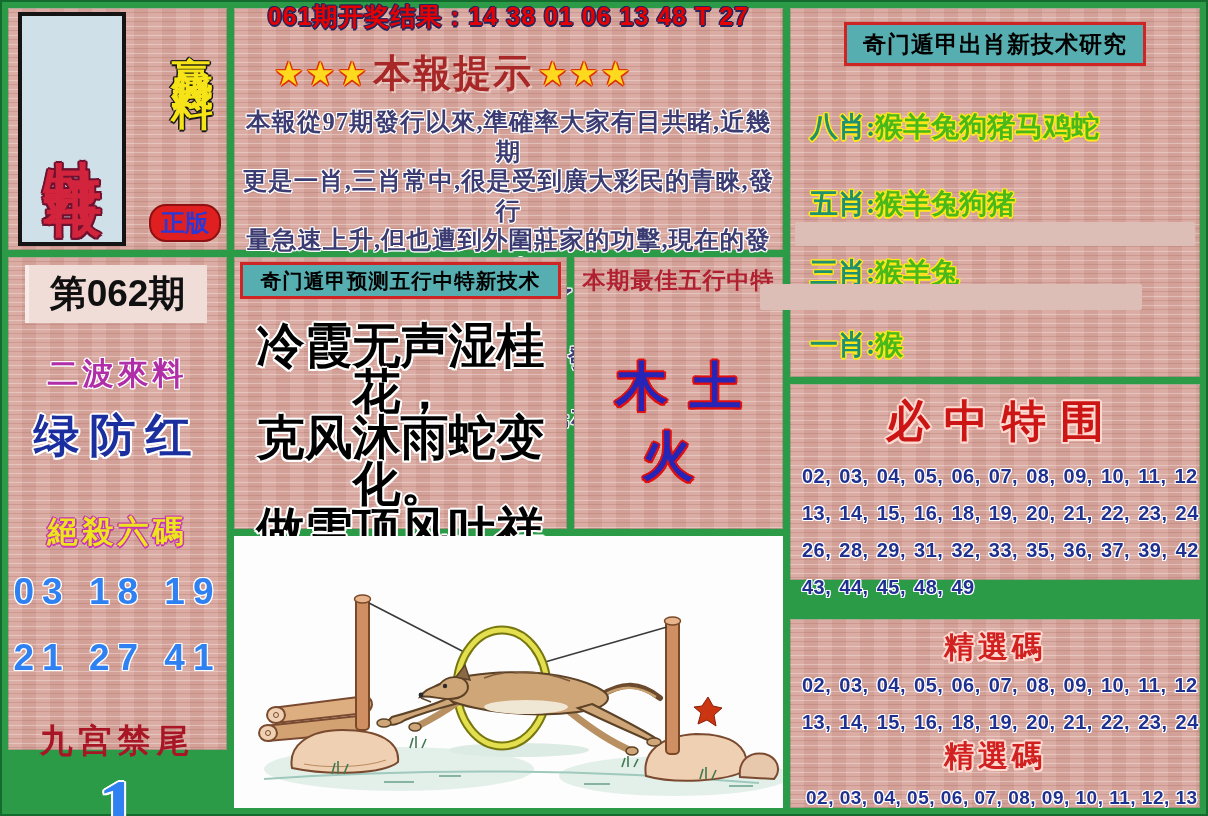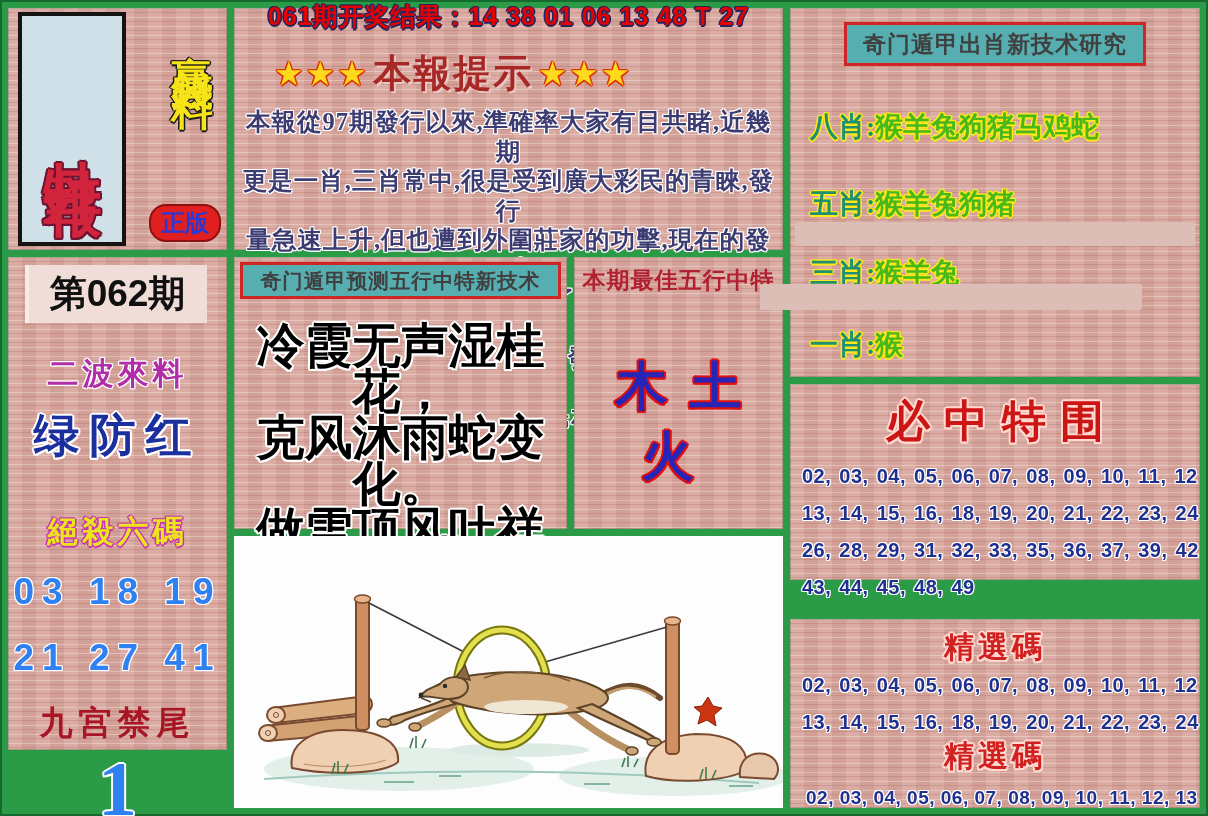--- a/index.html
+++ b/index.html
@@ -40,35 +40,35 @@
 
   
   .lb{ text-align:center;}
   .issue-strip{margin:8px auto 0;width:178px;height:58px;background:#f1ddd8;display:flex;align-items:center;
       justify-content:center;font-size:37px;font-weight:bold;color:#101010;box-shadow:-4px 0 0 #f8ece8;}
   .wave-title{margin-top:30px;color:#b02fa8;font-size:31px;font-weight:bold;letter-spacing:4px;}
   .wave-value{margin-top:10px;color:#1c2f9e;font-size:46px;font-weight:bold;letter-spacing:10px;}
   .kill-title{margin-top:44px;color:#ece41e;font-size:31px;font-weight:bold;letter-spacing:4px;}
   .kill-row{margin-top:18px;color:#2f80f0;font-size:37px;font-weight:bold;letter-spacing:8px;}
   .kill-row2{margin-top:24px;}
-  .tail-title{margin-top:22px;color:#a81525;font-size:33px;font-weight:bold;letter-spacing:6px;}
+  .tail-title{margin-top:40px;color:#a81525;font-size:33px;font-weight:bold;letter-spacing:6px;}
   .tail-value{margin-top:4px;color:#2f80f0;font-size:78px;line-height:1;font-weight:bold;}
 
   
   .result-line{position:absolute;left:234px;top:0px;width:549px;text-align:center;z-index:6;
       font-size:25px;font-weight:bold;color:#e80000;letter-spacing:1px;}
   .stars-row{padding-top:40px;text-align:left;white-space:nowrap;margin-left:40px;}
   .star-group{font-size:33px;color:#ffd91e;letter-spacing:2px;vertical-align:middle;}
   .notice-title{font-size:38px;font-weight:bold;color:#a82828;vertical-align:middle;letter-spacing:2px;
       text-shadow:2px 2px 0 #e8c8c0;}
   .notice-body{margin-top:8px;text-align:center;font-size:24.5px;line-height:29.5px;font-weight:bold;
       color:#3c3c72;letter-spacing:1px;}
 
   
-  .teal-box{background:#56aeb0;border:3px solid #d02525;color:#404040;font-weight:bold;
+  .teal-box{background:#56aeb0;border:3px solid #d02525;color:#000000;font-weight:bold;
       display:flex;align-items:center;justify-content:center;}
   .poem-head{margin:5px 6px 0;height:31px;font-size:20.5px;letter-spacing:1px;}
   .zodiac-head{margin:14px auto 0;width:296px;height:38px;font-size:23px;letter-spacing:1px;}
 
   .poem{margin-top:24px;text-align:center;font-size:48px;line-height:46px;color:#000;font-weight:600;}
 
   .wux-head{margin-top:8px;text-align:center;color:#b02030;font-size:23px;font-weight:bold;letter-spacing:1px;}
   .wux-value{margin-top:56px;text-align:center;color:#2525b8;font-size:52px;font-weight:bold;
       letter-spacing:22px;text-indent:22px;}
 

